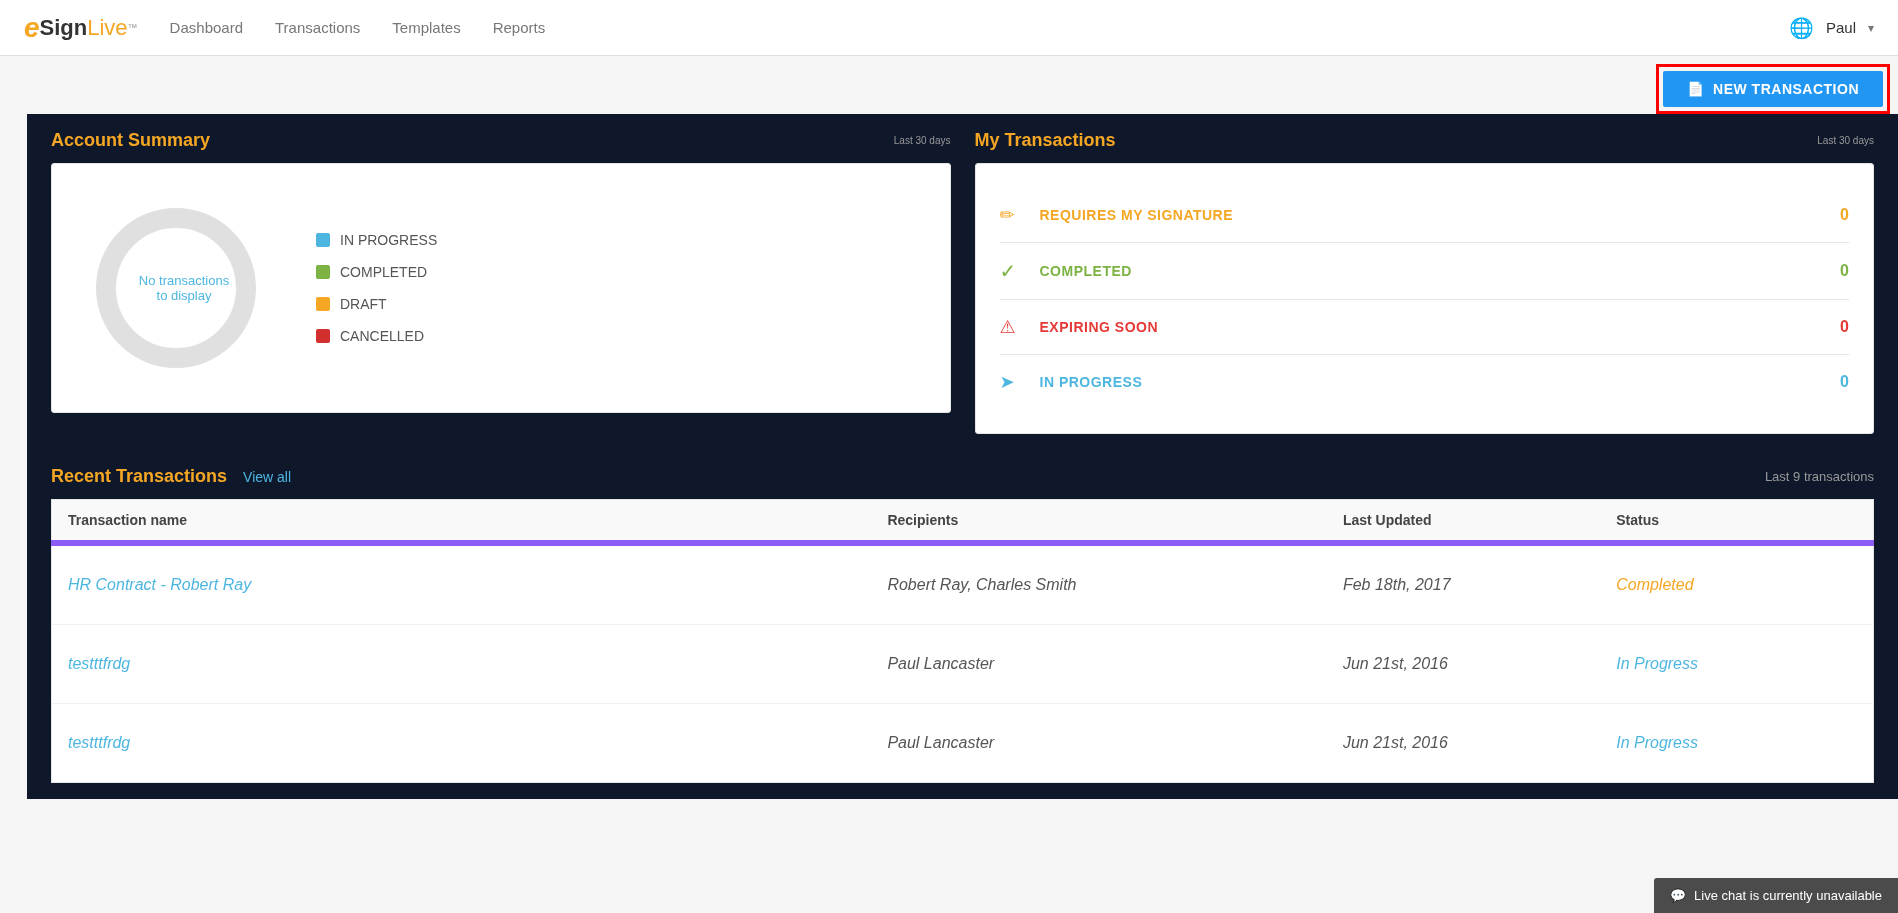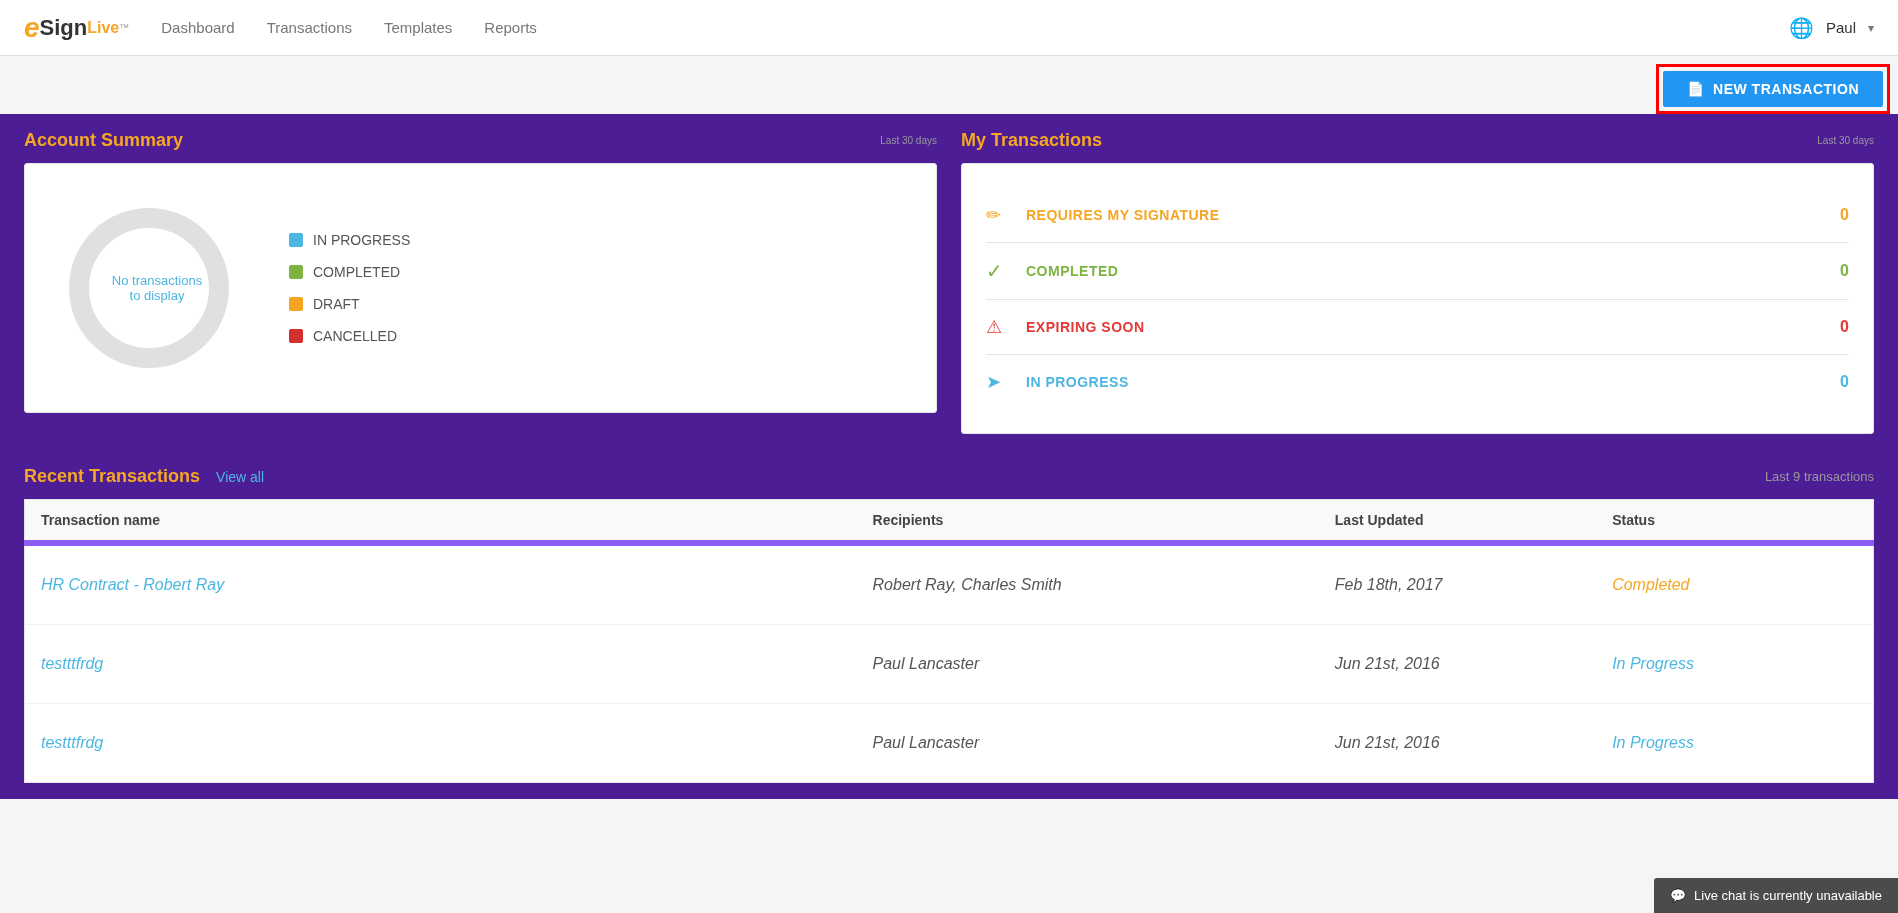--- a/index.html
+++ b/index.html
@@ -14,21 +14,21 @@
       padding: 0 24px;
       height: 56px;
     }
     .logo {
       display: flex;
       align-items: center;
       margin-right: 32px;
     }
     .logo-e { color: #f5a623; font-size: 28px; font-weight: bold; font-style: italic; }
     .logo-sign { color: #333; font-size: 22px; font-weight: bold; }
-    .logo-live { color: #f5a623; font-size: 16px; font-weight: bold; }
+    .logo-live { color: #f5a623; font-size: 22px; font-weight: normal; }
     .logo-tm { color: #999; font-size: 10px; vertical-align: super; }
     nav { display: flex; gap: 32px; flex: 1; }
     nav a {
       color: #777;
       text-decoration: none;
       font-size: 15px;
       cursor: pointer;
       padding: 8px 0;
     }
     .header-right { display: flex; align-items: center; gap: 12px; margin-left: auto; }
@@ -46,21 +46,22 @@
       cursor: pointer;
       display: flex;
       align-items: center;
       gap: 8px;
       border-radius: 2px;
     }
 
     
     .main-content {
       padding: 16px 24px;
-      background: #4c1d95;
+      background: #0f172a;
+      margin-left: 27px;
     }
 
     
     .dashboard-grid {
       display: grid;
       grid-template-columns: 1fr 1fr;
       gap: 24px;
       margin-bottom: 32px;
     }
 

